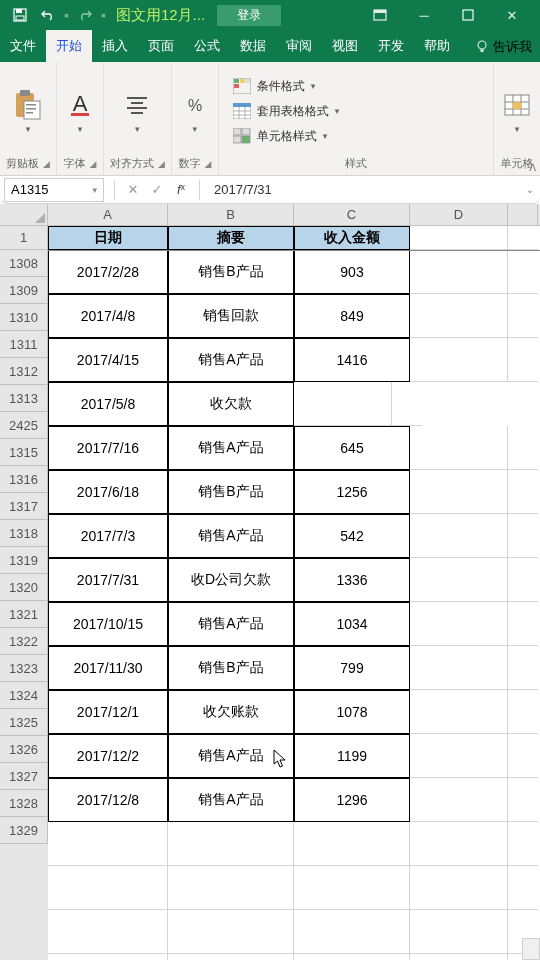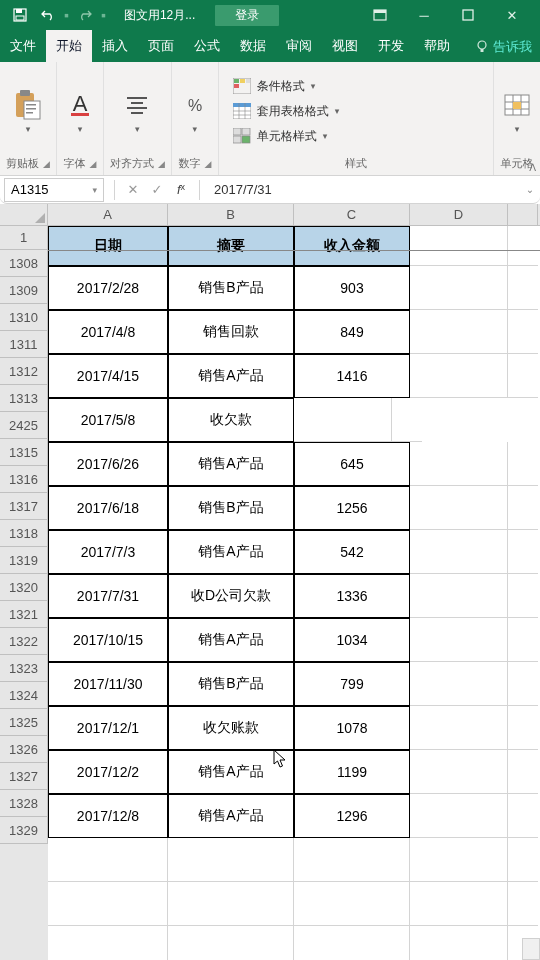--- a/index.html
+++ b/index.html
@@ -1,29 +1,29 @@
 <!DOCTYPE html>
 <html><head>
 <meta charset="utf-8">
 <style>
 * { margin: 0; padding: 0; box-sizing: border-box; font-family: "Microsoft YaHei", Arial, sans-serif; }
 body { width: 540px; height: 960px; background: #fff; overflow: hidden; position: relative; }
 
 .titlebar { background: #0f7a4c; height: 30px; display: flex; align-items: center; padding: 0 6px; color: #fff; }
 .titlebar .tbtn { width: 28px; height: 26px; display: flex; align-items: center; justify-content: center; font-size: 13px; color: #e0f0e8; }
 .titlebar .sep { color: #6db594; margin: 0 2px; font-size: 14px; }
-.titlebar .title { flex: 0 0 auto; margin: 0 16px; font-size: 12px; color: #ffffff; }
+.titlebar .title { flex: 0 0 auto; margin: 0 8px; font-size: 15px; color: #bef264; }
 .titlebar .login { background: #3a9b6e; padding: 2px 20px; font-size: 12px; border-radius: 1px; margin-left: 4px; }
 .titlebar .right { margin-left: auto; display: flex; }
 .titlebar .winbtn { width: 44px; height: 30px; display: flex; align-items: center; justify-content: center; color: #e0f0e8; font-size: 13px; }
 
 .tabbar { background: #0f7a4c; height: 32px; display: flex; align-items: flex-end; padding-left: 0; }
 .tabbar .tab { color: #fff; padding: 7px 10px; font-size: 13px; cursor: pointer; }
-.tabbar .tab.active { background: #f3f2f1; color: #0f172a; }
-.tabbar .bulb { margin-left: auto; display: flex; align-items: center; color: #5eead4; font-size: 13px; padding: 0 8px 6px 4px; }
+.tabbar .tab.active { background: #f3f2f1; color: #1d4ed8; }
+.tabbar .bulb { margin-left: auto; display: flex; align-items: center; color: #000000; font-size: 13px; padding: 0 8px 6px 4px; }
 .tabbar .bulb svg { margin-right: 4px; }
 
 .ribbon { background: #f3f2f1; height: 114px; border-bottom: 1px solid #d4d4d4; display: flex; position: relative; }
 .ribbon .group { display: flex; flex-direction: column; align-items: center; justify-content: space-between; padding: 6px 6px 2px 6px; border-right: 1px solid #e0e0e0; }
 .ribbon .group .body { display: flex; flex-direction: column; align-items: center; justify-content: center; flex: 1; }
 .ribbon .group .label { font-size: 11px; color: #666; padding: 2px 0; display: flex; align-items: center; }
 .ribbon .dlaunch { font-size: 9px; color: #888; margin-left: 4px; }
 .bigicon { width: 34px; height: 34px; display: flex; align-items: center; justify-content: center; }
 .droparrow { font-size: 9px; color: #666; margin-top: 2px; }
 
@@ -51,21 +51,21 @@
 .ch { text-align: center; font-size: 13px; color: #555; border-right: 1px solid #c0c0c0; display: flex; align-items: center; justify-content: center; background: #e6e6e6; }
 .ch.wA { width: 120px; } .ch.wB { width: 126px; } .ch.wC { width: 116px; } .ch.wD { width: 98px; } .ch.wE { width: 30px; }
 
 .gridbody { display: flex; }
 .rownums { width: 48px; background: #e6e6e6; }
 .rownums .rn { height: 27px; border-bottom: 1px solid #c0c0c0; border-right: 1px solid #c0c0c0; font-size: 13px; color: #555; display: flex; align-items: center; justify-content: center; }
 .rownums .rn.frozen { height: 24px; }
 
 .cells { flex: 1; position: relative; }
 .row { display: flex; height: 44px; }
-.row.frozen { height: 40px; }
+.row.frozen { height: 24px; }
 .cell { border-right: 1px solid #d4d4d4; border-bottom: 1px solid #d4d4d4; font-size: 14px; display: flex; align-items: center; justify-content: center; color: #000; }
 .cell.wA { width: 120px; } .cell.wB { width: 126px; } .cell.wC { width: 116px; } .cell.wD { width: 98px; } .cell.wE { width: 30px; border-right: none; }
 
 .hdrcell { background: #b8d4e8; font-weight: bold; border: 1px solid #000 !important; }
 .datacell { border: 1px solid #000 !important; background: #fff; }
 .freeze-line { position: absolute; left: 0; right: 0; top: 24px; height: 1px; background: #888; z-index: 5; }
 
 .cursor { position: absolute; left: 273px; top: 749px; pointer-events: none; }
 .cursor svg { width: 16px; height: 20px; }
 
@@ -351,21 +351,21 @@
           <div class="cell wD"></div>
           <div class="cell wE"></div>
         </div>
         <div class="row">
           <div class="cell wA datacell">2017/5/8</div>
           <div class="cell wB datacell">收欠款</div>
           <div class="cell wD"></div>
           <div class="cell wE"></div>
         </div>
         <div class="row">
-          <div class="cell wA datacell">2017/6/26</div>
+          <div class="cell wA datacell">2017/7/16</div>
           <div class="cell wB datacell">销售A产品</div>
           <div class="cell wC datacell">645</div>
           <div class="cell wD"></div>
           <div class="cell wE"></div>
         </div>
         <div class="row">
           <div class="cell wA datacell">2017/6/18</div>
           <div class="cell wB datacell">销售B产品</div>
           <div class="cell wC datacell">1256</div>
           <div class="cell wD"></div>

